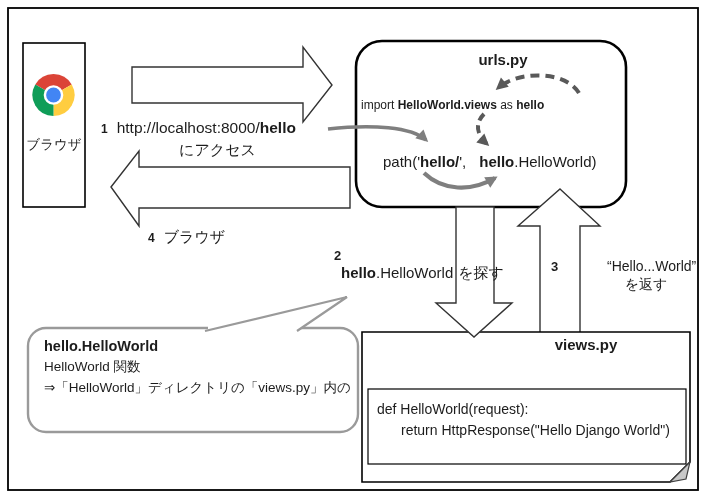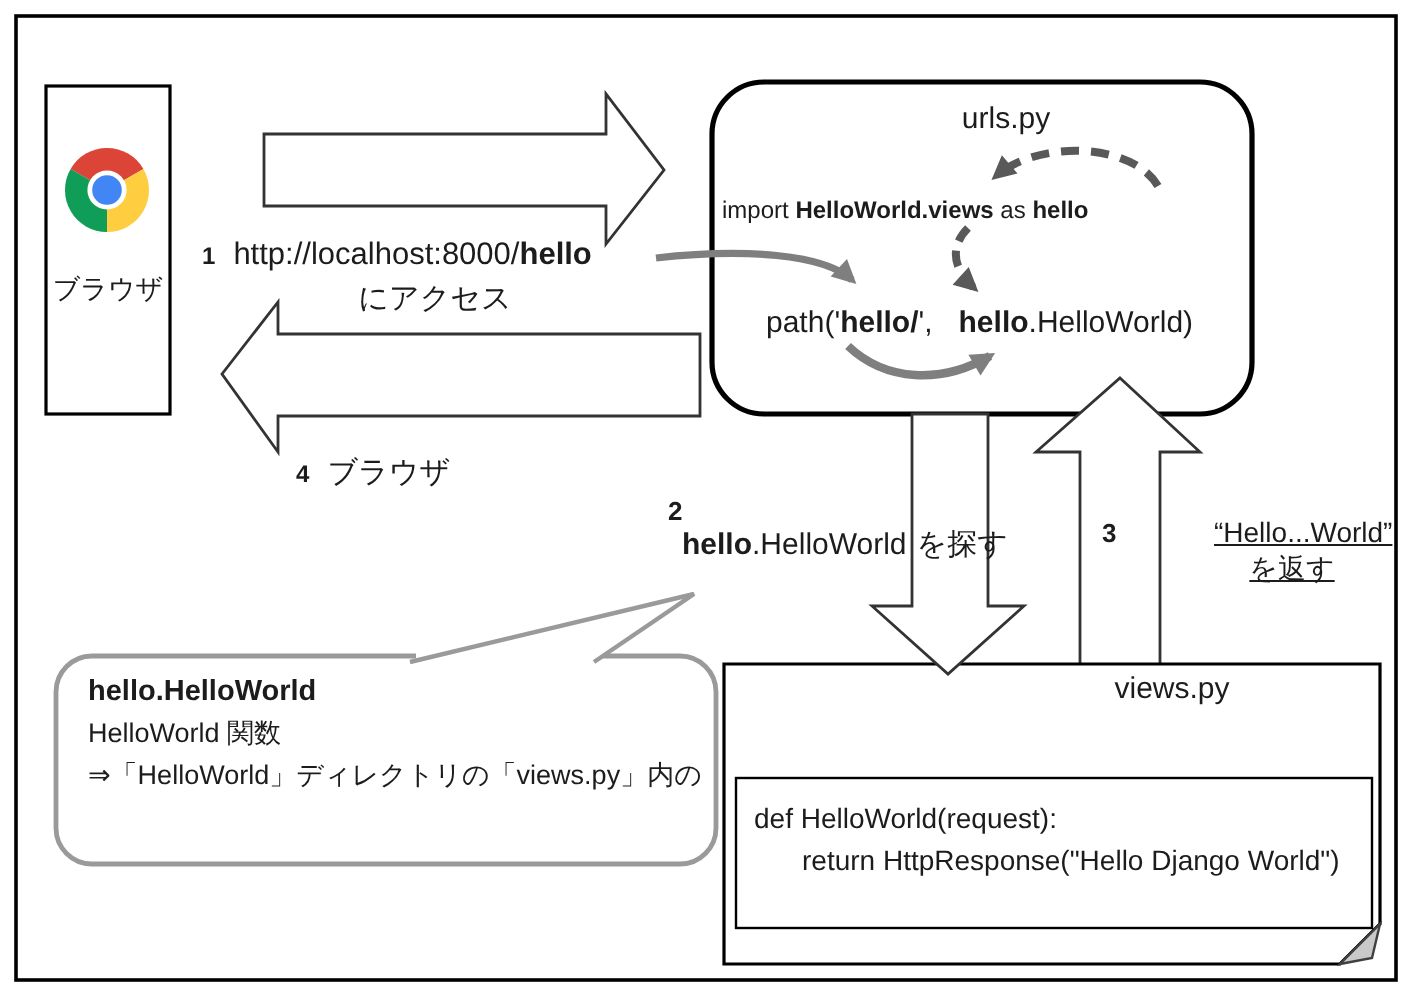--- a/index.html
+++ b/index.html
@@ -6,22 +6,22 @@
   .stage{position:relative;width:707px;height:500px;background:#fff;overflow:hidden;
          font-family:"Liberation Sans",sans-serif;color:#1c1c1c;}
   svg.layer{position:absolute;left:0;top:0;}
   .txt{position:absolute;white-space:nowrap;line-height:1.15;}
   .b{font-weight:bold;}
   .stepnum{font-weight:bold;font-size:12px;margin-right:9px;}
   .t-url{font-size:15.5px;}
   .t-caption{font-size:15px;text-align:center;}
   .t-code15{font-size:15px;}
   .t-code14{font-size:14px;}
-  .t-title{font-size:15px;font-weight:normal;text-align:center;padding-left:36px;}
-  .t-small{font-size:14px;text-decoration:underline;}
+  .t-title{font-size:15px;font-weight:bold;text-align:center;padding-left:36px;}
+  .t-small{font-size:14px;}
   .gap12{margin-left:13px;}
   .gap5{margin-left:5px;}
   .callout-line{font-size:13.5px;height:20.5px;}
   .callout-title{font-size:14.5px;font-weight:bold;height:21px;}
 </style>
 </head>
 <body>
 
 <div class="stage">
 

